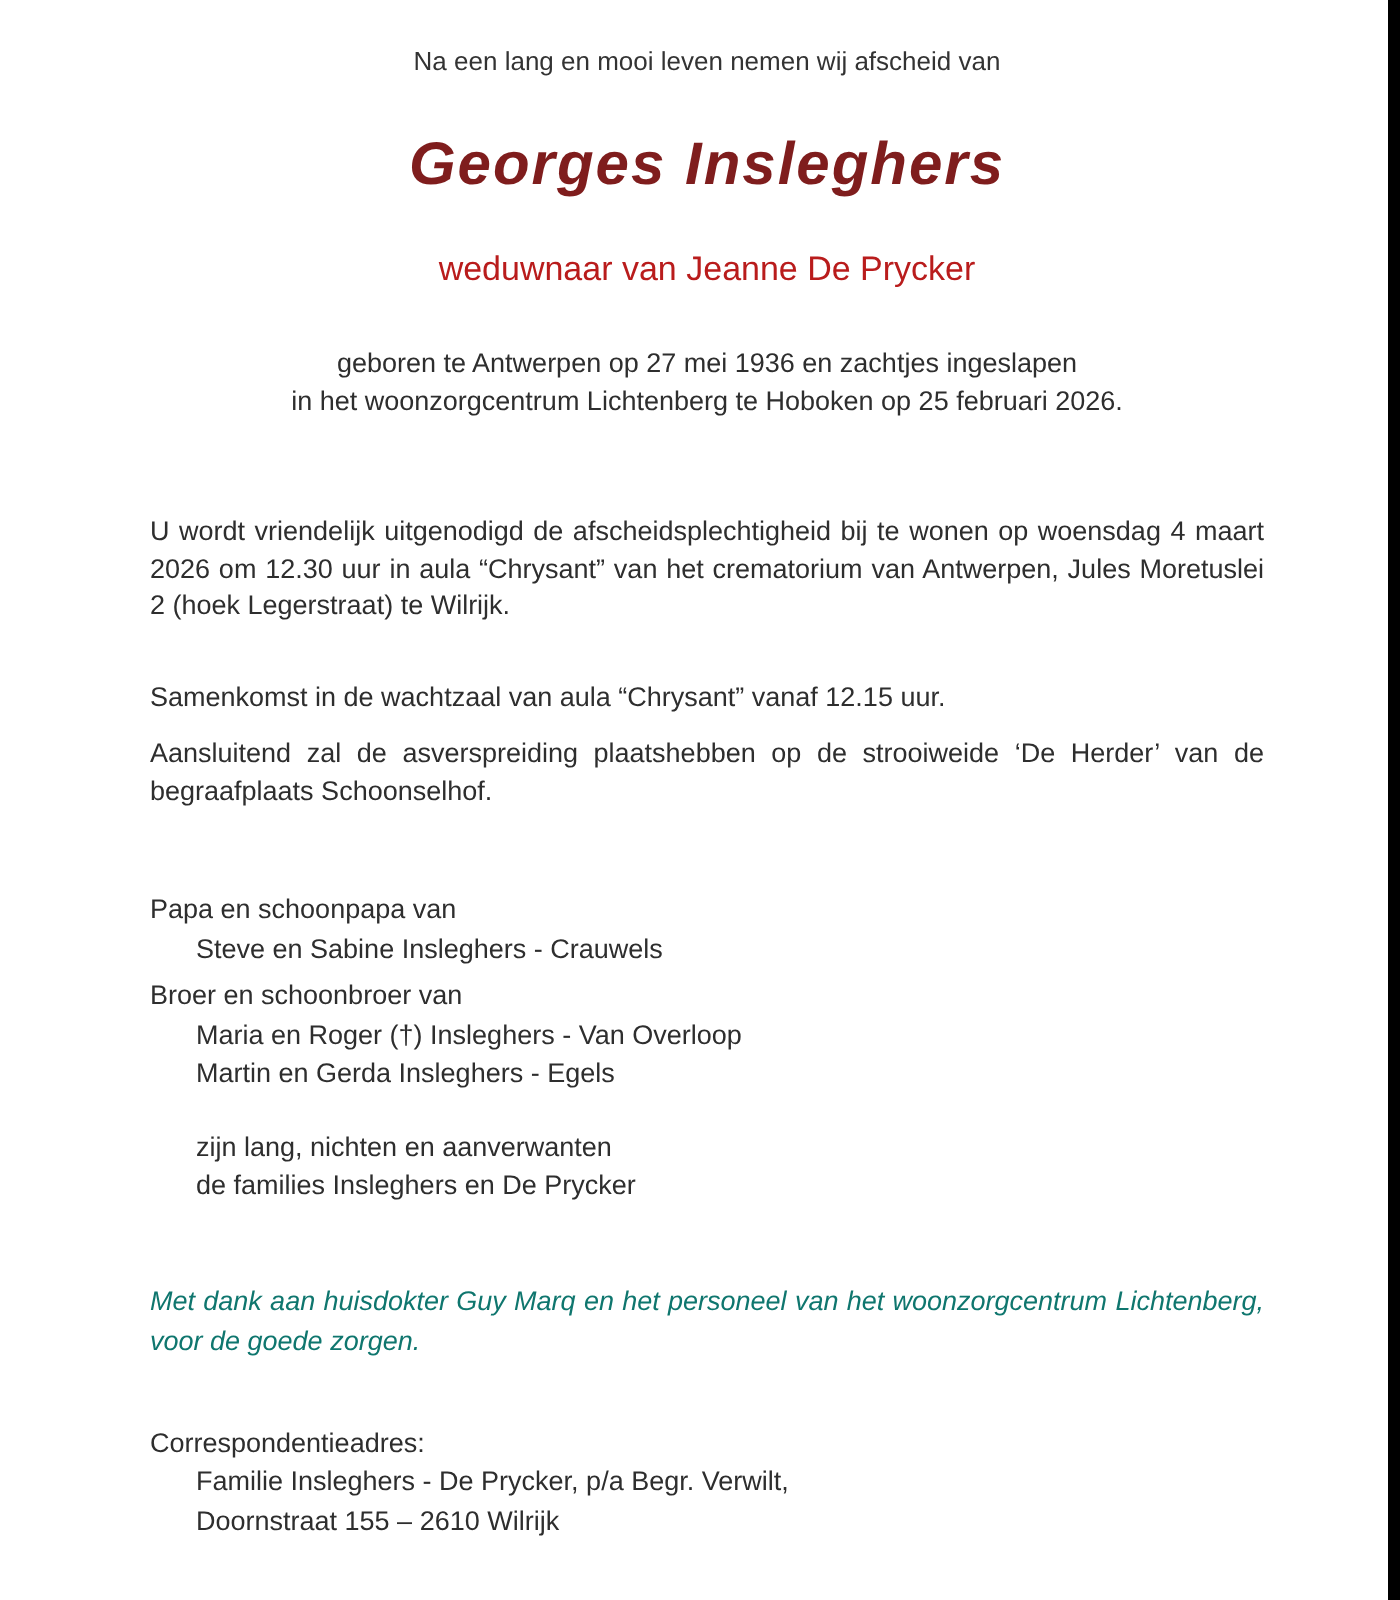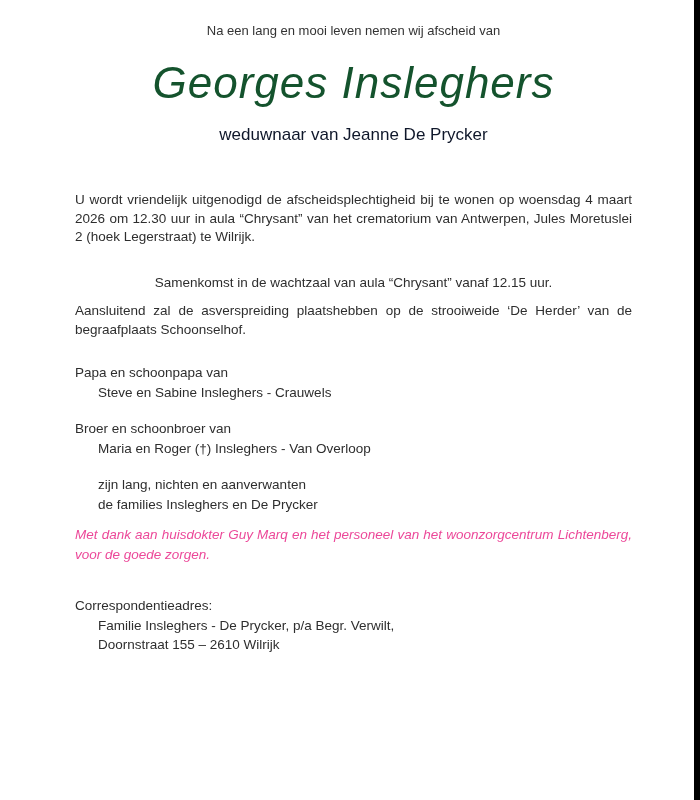--- a/index.html
+++ b/index.html
@@ -38,88 +38,93 @@
     line-height: 18.5px;
   }
   .center { text-align: center; }
   .intro-line {
     margin-top: 22px;
     font-size: 13px;
     color: #333333;
   }
   .deceased-name {
     margin-top: 22px;
-    font-size: 44px;
+    font-size: 30px;
     line-height: 40px;
     font-style: italic;
-    font-weight: 400;
+    font-weight: 700;
     letter-spacing: 1px;
-    color: #14532d;
+    color: #7f1d1d;
   }
   .relationship-line {
     margin-top: 23px;
     font-size: 17px;
-    color: #0f172a;
+    color: #b91c1c;
   }
   .birth-death {
     margin-top: 28px;
     line-height: 19px;
   }
   .para {
     text-align: justify;
   }
   .invitation { margin-top: 47px; }
-  .gathering  { margin-top: 27px; text-align: center; }
+  .gathering  { margin-top: 27px; }
   .ashes      { margin-top: 10px; }
   .family-section .heading { }
-  .sec-papa  { margin-top: 24px; }
-  .sec-broer { margin-top: 17px; }
+  .sec-papa  { margin-top: 40px; }
+  .sec-broer { margin-top: 4px; }
   .sec-hij   { margin-top: 17px; }
   .member-line {
     margin-left: 23px;
     line-height: 19.5px;
   }
   .family-section div { line-height: 19.5px; }
   .thanks {
-    margin-top: 11px;
+    margin-top: 38px;
     font-style: italic;
     line-height: 20px;
-    color: #ec4899;
+    color: #0f766e;
   }
   .correspondence { margin-top: 31px; }
   .correspondence .heading { line-height: 19.5px; }
 </style>
 </head>
 <body>
 
 <div class="page">
 
   <div class="content">
 
     <div class="center intro-line">Na een lang en mooi leven nemen wij afscheid van</div>
 
     <div class="center deceased-name">Georges Insleghers</div>
 
     <div class="center relationship-line">weduwnaar van Jeanne De Prycker</div>
 
+    <div class="center birth-death">
+      <div>geboren te Antwerpen op 27 mei 1936 en zachtjes ingeslapen</div>
+      <div>in het woonzorgcentrum Lichtenberg te Hoboken op 25 februari 2026.</div>
+    </div>
 
     <div class="para invitation">U wordt vriendelijk uitgenodigd de afscheidsplechtigheid bij te wonen op woensdag 4 maart 2026 om 12.30 uur in aula “Chrysant” van het crematorium van Antwerpen, Jules Moretuslei 2 (hoek Legerstraat) te Wilrijk.</div>
 
     <div class="gathering">Samenkomst in de wachtzaal van aula “Chrysant” vanaf 12.15 uur.</div>
 
     <div class="para ashes">Aansluitend zal de asverspreiding plaatshebben op de strooiweide ‘De Herder’ van de begraafplaats Schoonselhof.</div>
 
     <div class="family-section sec-papa">
       <div class="heading">Papa en schoonpapa van</div>
       <div class="member-line">Steve en Sabine Insleghers - Crauwels</div>
     </div>
 
     <div class="family-section sec-broer">
       <div class="heading">Broer en schoonbroer van</div>
       <div class="member-line">Maria en Roger (†) Insleghers - Van Overloop</div>
+      <div class="member-line">Martin en Gerda Insleghers - Egels</div>
     </div>
 
     <div class="family-section sec-hij">
       <div class="member-line">zijn lang, nichten en aanverwanten</div>
       <div class="member-line">de families Insleghers en De Prycker</div>
     </div>
 
     <div class="para thanks">Met dank aan huisdokter Guy Marq en het personeel van het woonzorgcentrum Lichtenberg, voor de goede zorgen.</div>
 
     <div class="correspondence">

